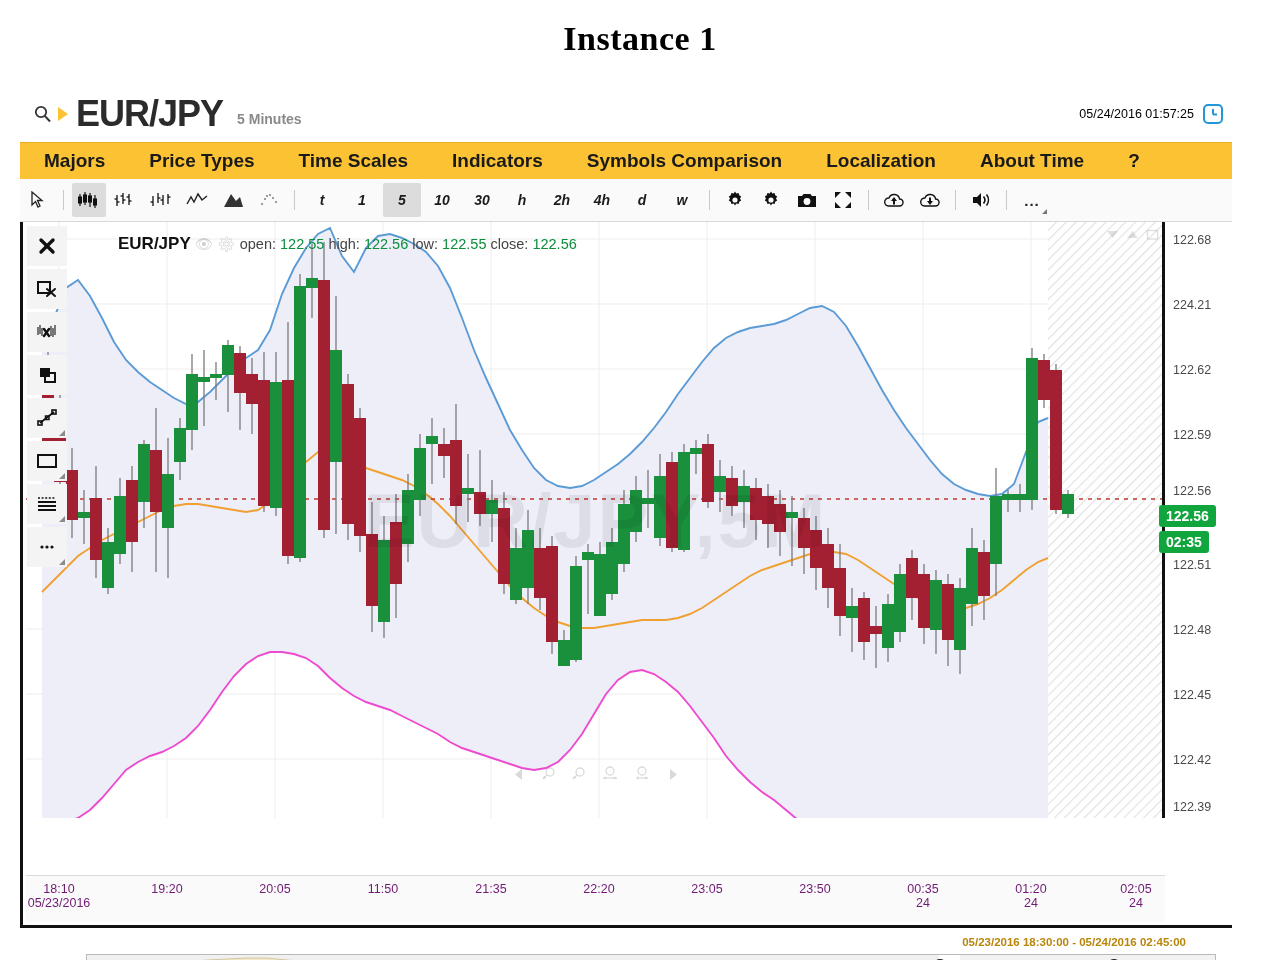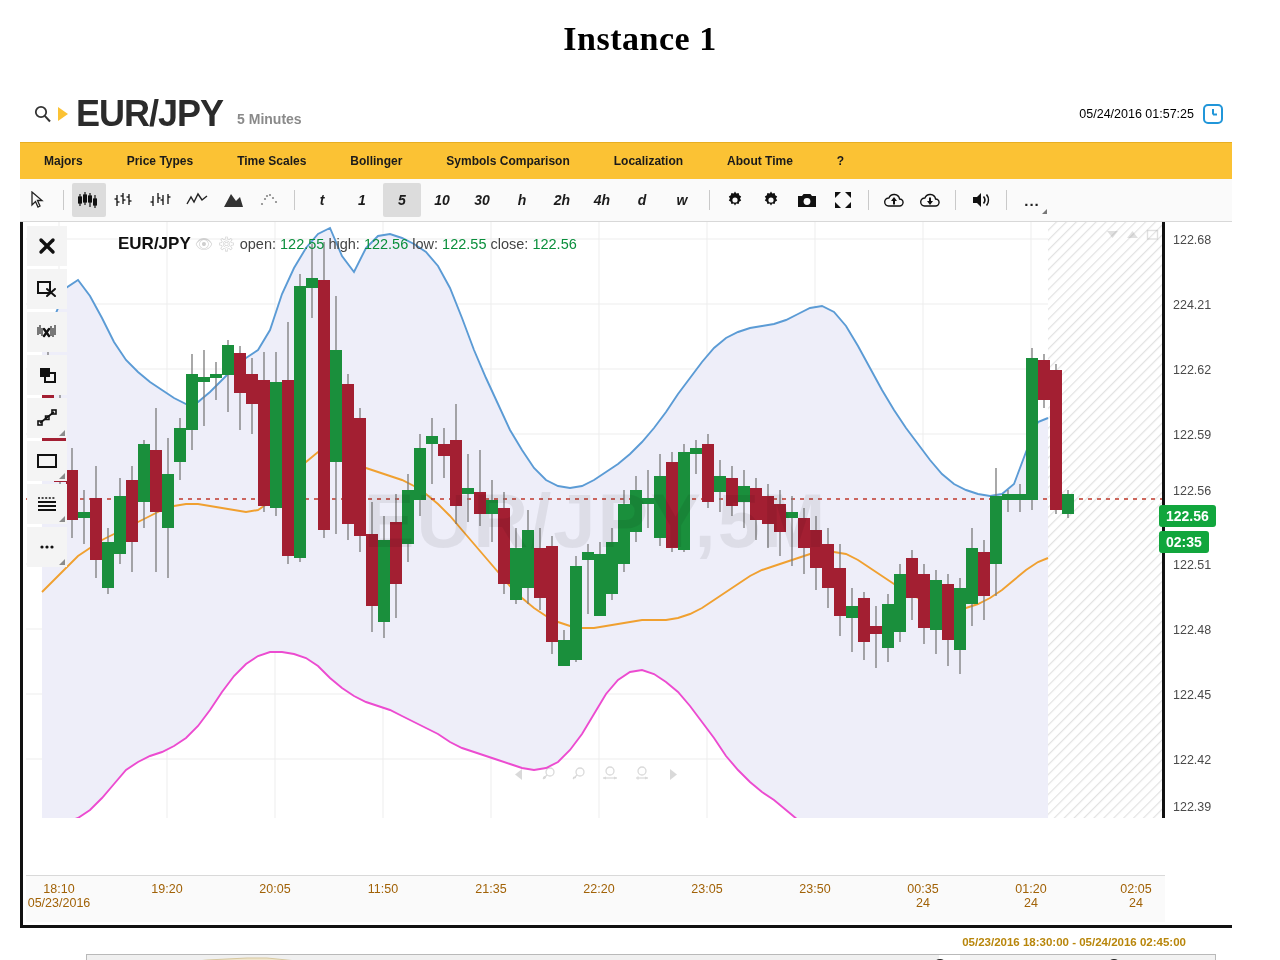--- a/index.html
+++ b/index.html
@@ -44,21 +44,21 @@
   .sym-right{
     margin-left:auto;display:flex;align-items:center;gap:8px;padding-right:8px;
   }
   .sym-time{font-size:12.5px;color:#000000;}
   
   .menubar{
     height:36px;background:#fbc234;display:flex;align-items:center;
     border-top:1px solid #e8ae22;
   }
   .menubar .mi{
-    font-size:12px;font-weight:bold;color:#1a1a1a;
+    font-size:19px;font-weight:bold;color:#1a1a1a;
     padding:16px 22px;height:36px;display:flex;align-items:center;cursor:default;
   }
   .menubar .mi:first-child{padding-left:24px;}
   
   .toolbar{
     height:42px;background:#fafafa;display:flex;align-items:center;
     border-bottom:1px solid #d8d8d8;
   }
   .tb-btn{
     min-width:34px;height:34px;margin:0 1px;
@@ -140,21 +140,21 @@
     position:absolute;left:-6px;background:#11a63d;color:#fff;
     font-size:14px;font-weight:bold;border-radius:3px;
     padding:3px 7px;white-space:nowrap;
   }
   
   .time-axis{
     position:absolute;left:3px;bottom:3px;width:1139px;height:46px;
     background:#fafafa;border-top:1px solid #d9d9d9;
   }
   .time-axis .tl{
-    position:absolute;top:6px;font-size:12.5px;color:#a16207;text-align:center;
+    position:absolute;top:6px;font-size:12.5px;color:#701a75;text-align:center;
     transform:translateX(-50%);line-height:14px;
   }
   .time-axis .tl .sub{display:block;font-size:12.5px;}
   
   .navigator{
     position:relative;margin-top:8px;height:74px;width:100%;
   }
   .nav-range{
     position:absolute;right:46px;top:0;font-size:11.5px;color:#b8860b;font-weight:bold;
   }
@@ -198,21 +198,21 @@
           <line x1="11" y1="11.5" x2="15" y2="11.5" stroke="#2196d9" stroke-width="2"></line>
         </svg>
       </div>
     </div>
   </div>
 
   <div class="menubar">
     <div class="mi">Majors</div>
     <div class="mi">Price Types</div>
     <div class="mi">Time Scales</div>
-    <div class="mi">Bollinger</div>
+    <div class="mi">Indicators</div>
     <div class="mi">Symbols Comparison</div>
     <div class="mi">Localization</div>
     <div class="mi">About Time</div>
     <div class="mi">?</div>
   </div>
 
   <div class="toolbar">
     <div class="tb-btn">
       <svg width="18" height="18" viewBox="0 0 18 18">
           <polygon points="3,1 3,14 6.5,10.5 9,16 11,15 8.5,9.5 13,9.5" fill="none" stroke="#222" stroke-width="1.3"></polygon>

